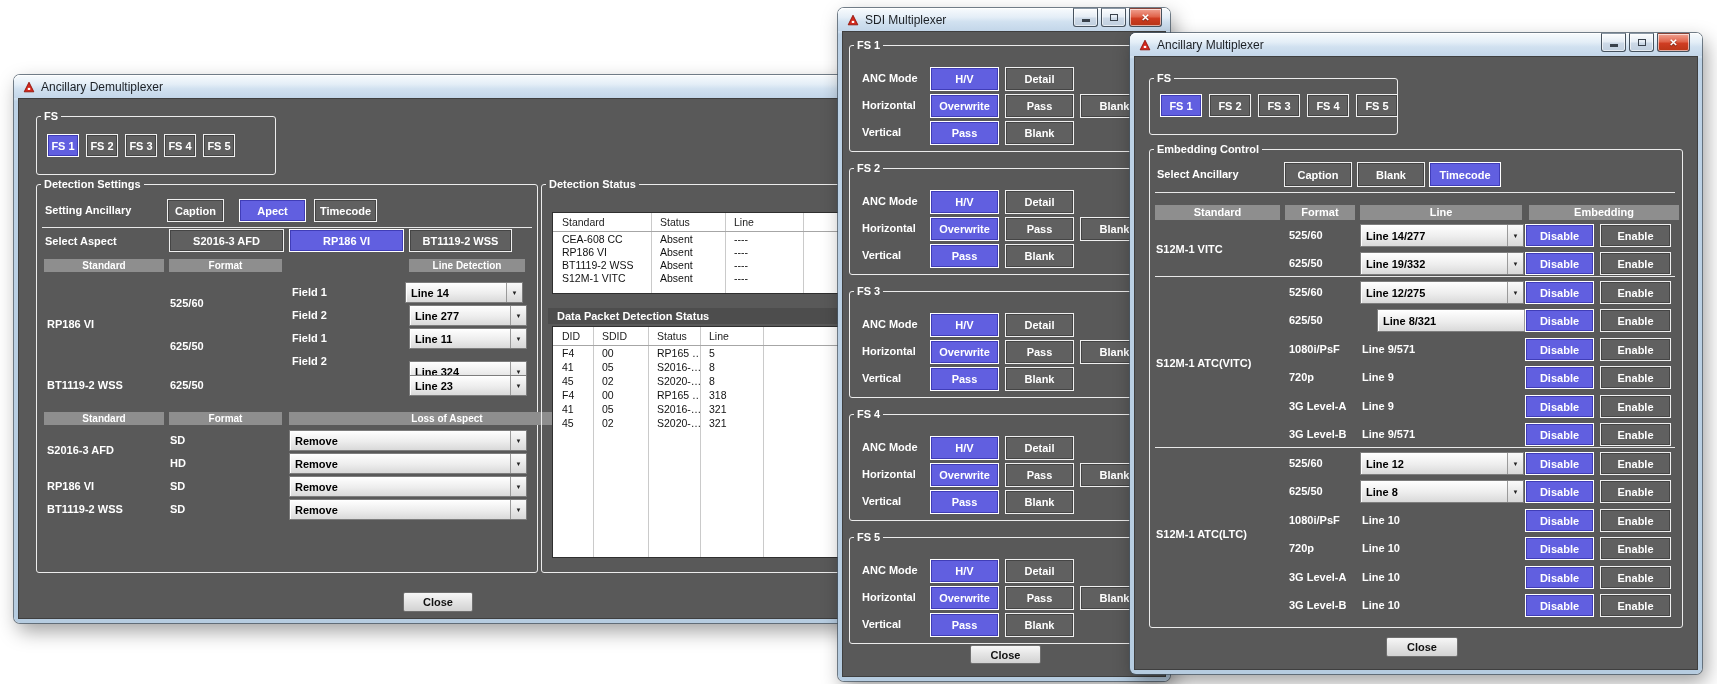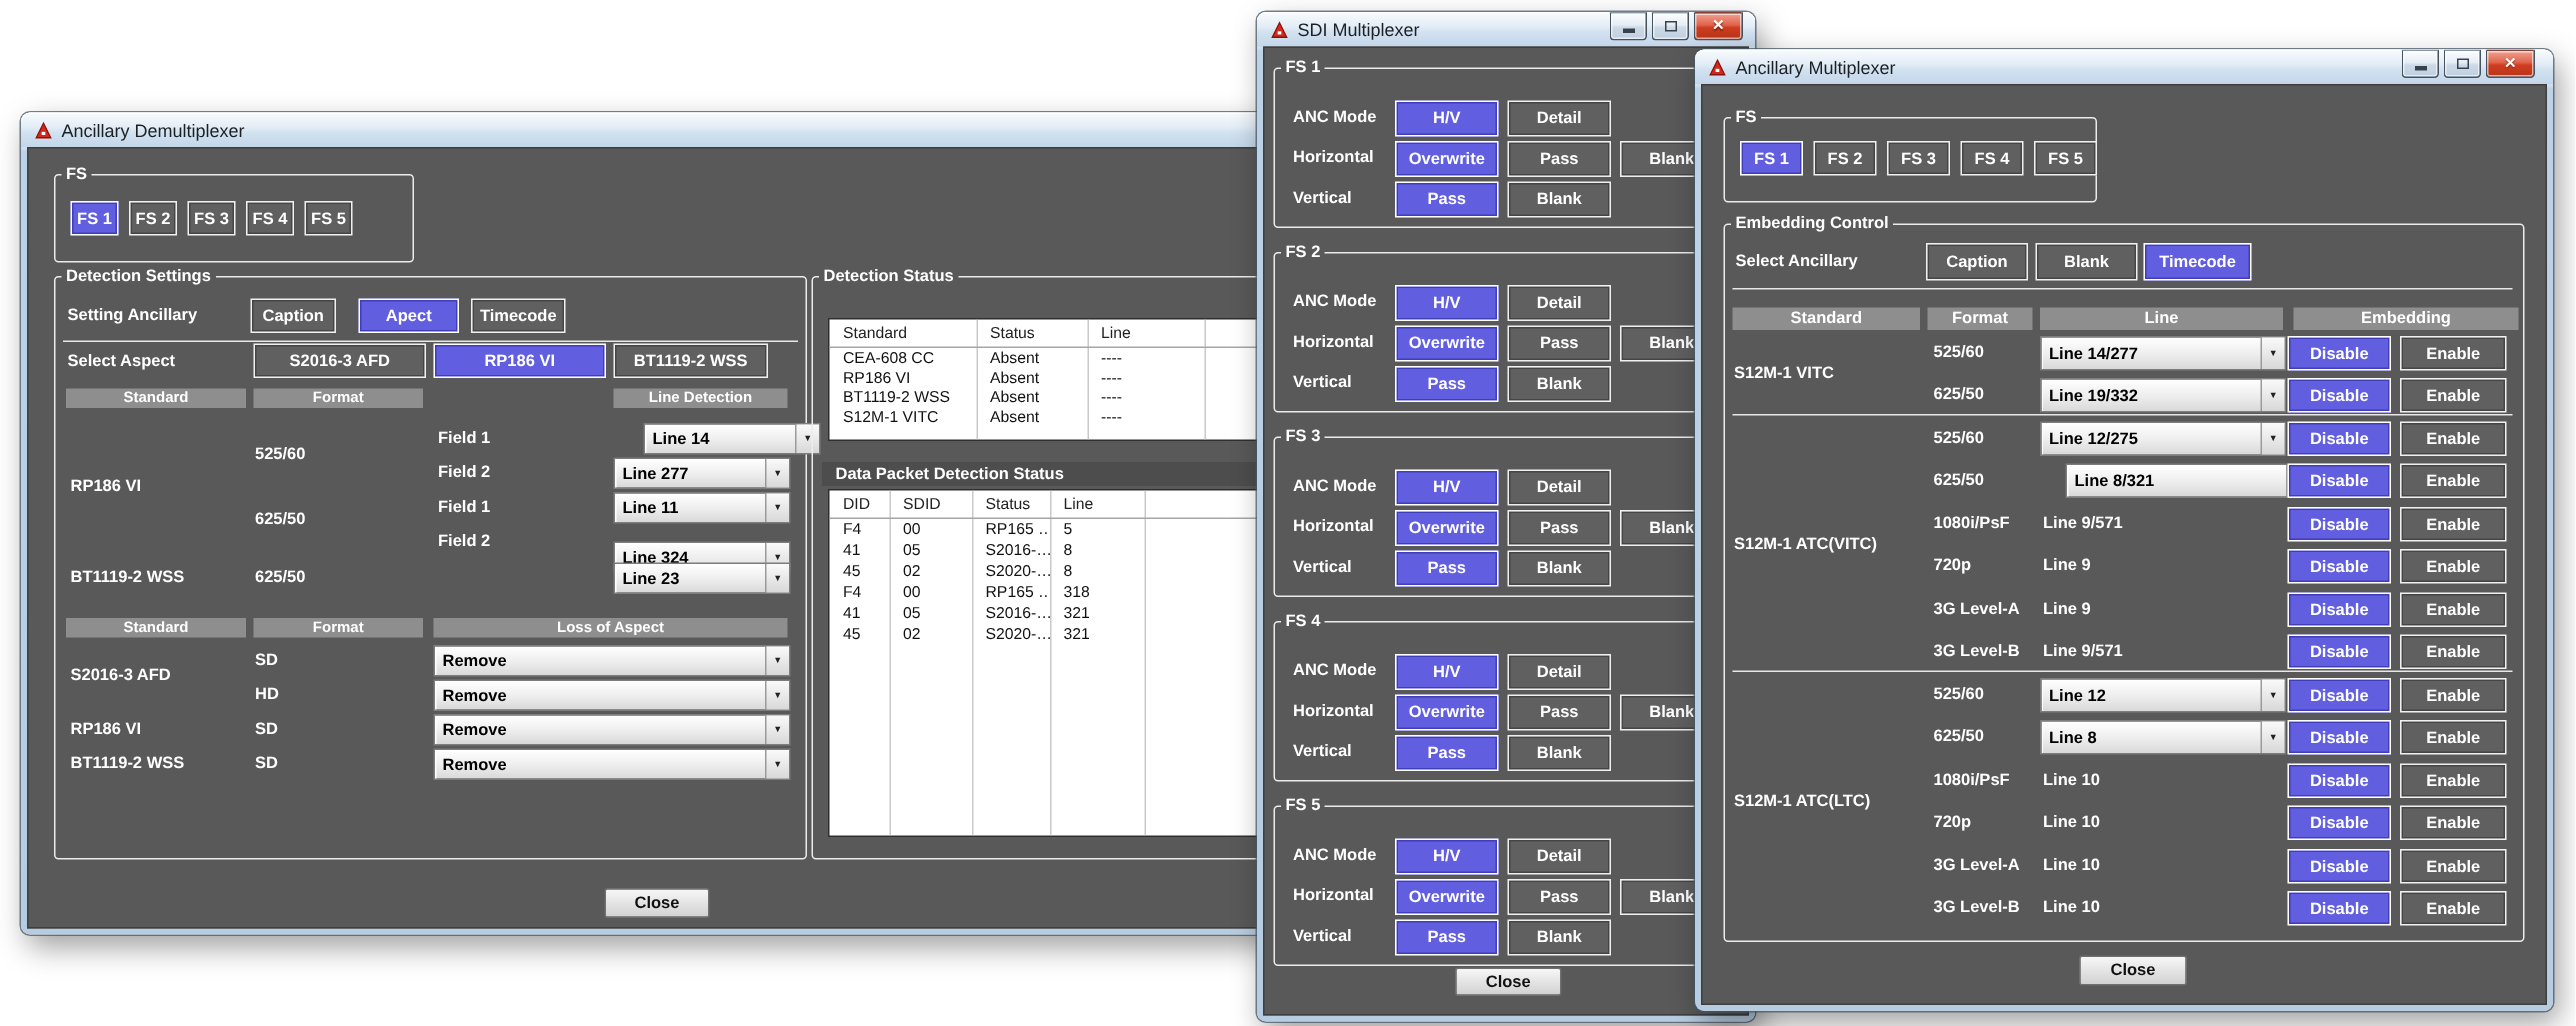--- a/index.html
+++ b/index.html
@@ -103,21 +103,21 @@
             <div class="btn" style="left: 277px; top: 14px; width: 61px; height: 21px;">Timecode</div>
             <div class="hline" style="left: 5px; top: 42px; width: 490px;"></div>
             <div class="lbl" style="left: 8px; top: 49px;">Select Aspect</div>
             <div class="btn" style="left: 132px; top: 44px; width: 113px; height: 21px;">S2016-3 AFD</div>
             <div class="btn sel" style="left: 252px; top: 44px; width: 113px; height: 21px;">RP186 VI</div>
             <div class="btn" style="left: 372px; top: 44px; width: 101px; height: 21px;">BT1119-2 WSS</div>
             <div class="hdr" style="left: 7px; top: 74px; width: 120px;">Standard</div>
             <div class="hdr" style="left: 132px; top: 74px; width: 113px;">Format</div>
             <div class="hdr" style="left: 372px; top: 74px; width: 116px;">Line Detection</div>
             <div class="lbl" style="left: 255px; top: 100px;">Field 1</div>
-            <div class="dd" style="left: 392px; top: 97px; width: 116px; height: 19px;">
+            <div class="dd" style="left: 368px; top: 97px; width: 116px; height: 19px;">
               <div class="dd-txt">Line 14</div>
               <div class="dd-arw">▼</div>
             </div>
             <div class="lbl" style="left: 255px; top: 123px;">Field 2</div>
             <div class="dd" style="left: 372px; top: 120px; width: 116px; height: 19px;">
               <div class="dd-txt">Line 277</div>
               <div class="dd-arw">▼</div>
             </div>
             <div class="lbl" style="left: 255px; top: 146px;">Field 1</div>
             <div class="dd" style="left: 372px; top: 143px; width: 116px; height: 19px;">
@@ -133,21 +133,21 @@
               <div class="dd-txt">Line 23</div>
               <div class="dd-arw">▼</div>
             </div>
             <div class="lbl" style="left: 133px; top: 111px;">525/60</div>
             <div class="lbl" style="left: 10px; top: 132px;">RP186 VI</div>
             <div class="lbl" style="left: 133px; top: 154px;">625/50</div>
             <div class="lbl" style="left: 10px; top: 193px;">BT1119-2 WSS</div>
             <div class="lbl" style="left: 133px; top: 193px;">625/50</div>
             <div class="hdr" style="left: 7px; top: 227px; width: 120px;">Standard</div>
             <div class="hdr" style="left: 132px; top: 227px; width: 113px;">Format</div>
-            <div class="hdr" style="left: 252px; top: 227px; width: 236px;">Loss of Aspect</div>
+            <div class="hdr" style="left: 252px; top: 227px; width: 236px; padding-left: 40px;">Loss of Aspect</div>
             <div class="lbl" style="left: 10px; top: 258px;">S2016-3 AFD</div>
             <div class="lbl" style="left: 133px; top: 248px;">SD</div>
             <div class="dd" style="left: 252px; top: 245px; width: 236px; height: 19px;">
               <div class="dd-txt">Remove</div>
               <div class="dd-arw">▼</div>
             </div>
             <div class="lbl" style="left: 133px; top: 271px;">HD</div>
             <div class="dd" style="left: 252px; top: 268px; width: 236px; height: 19px;">
               <div class="dd-txt">Remove</div>
               <div class="dd-arw">▼</div>

